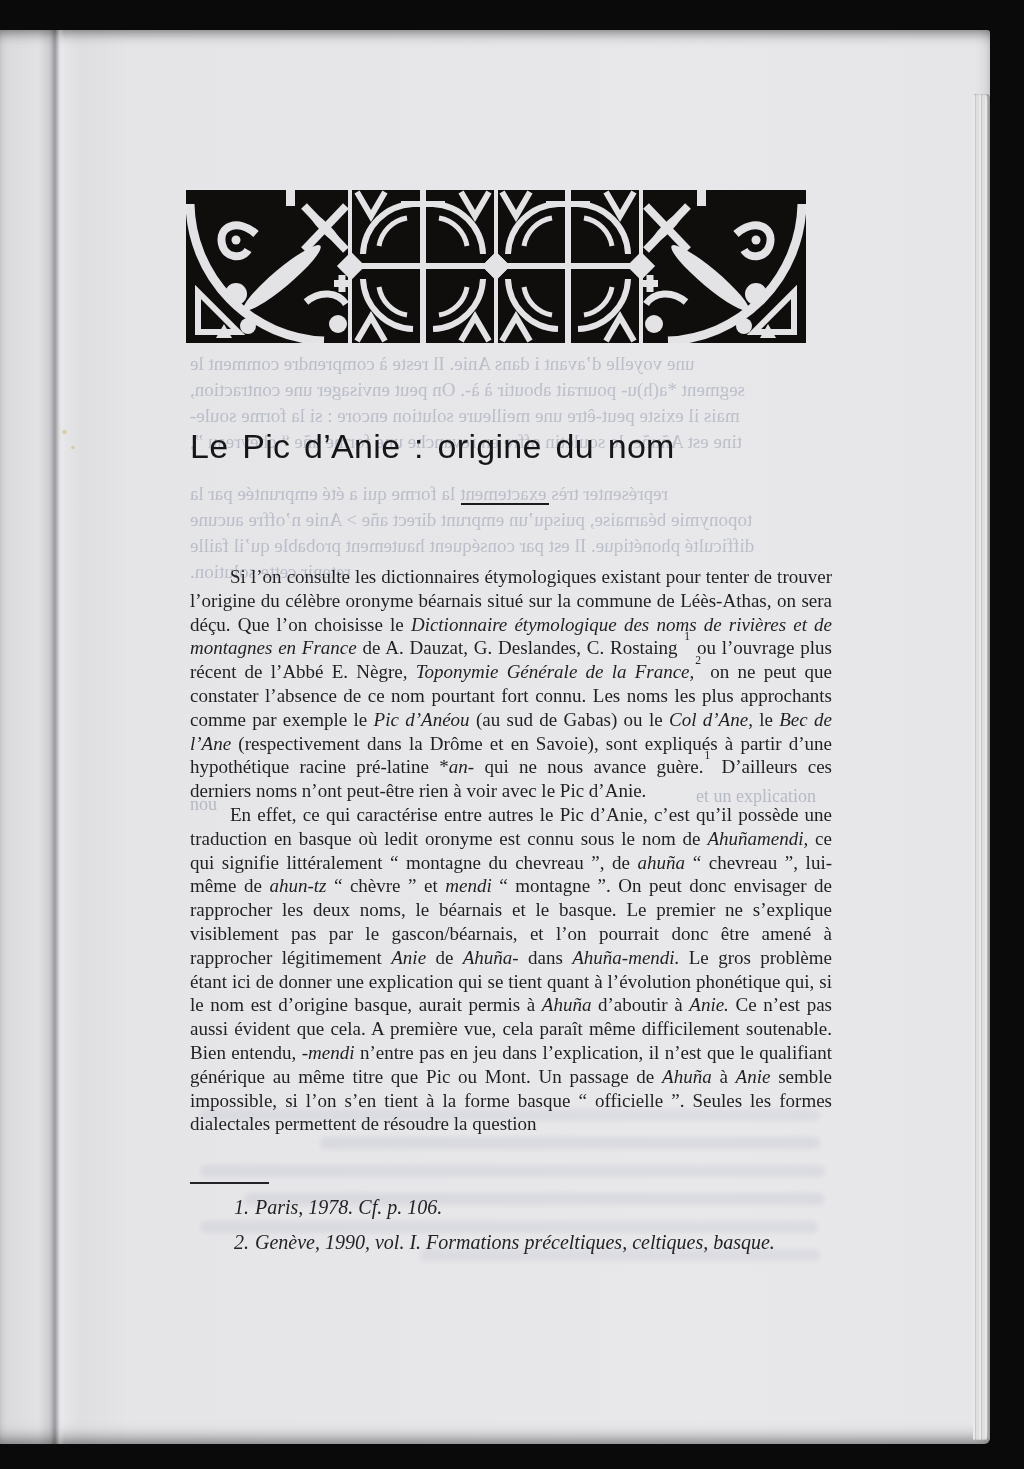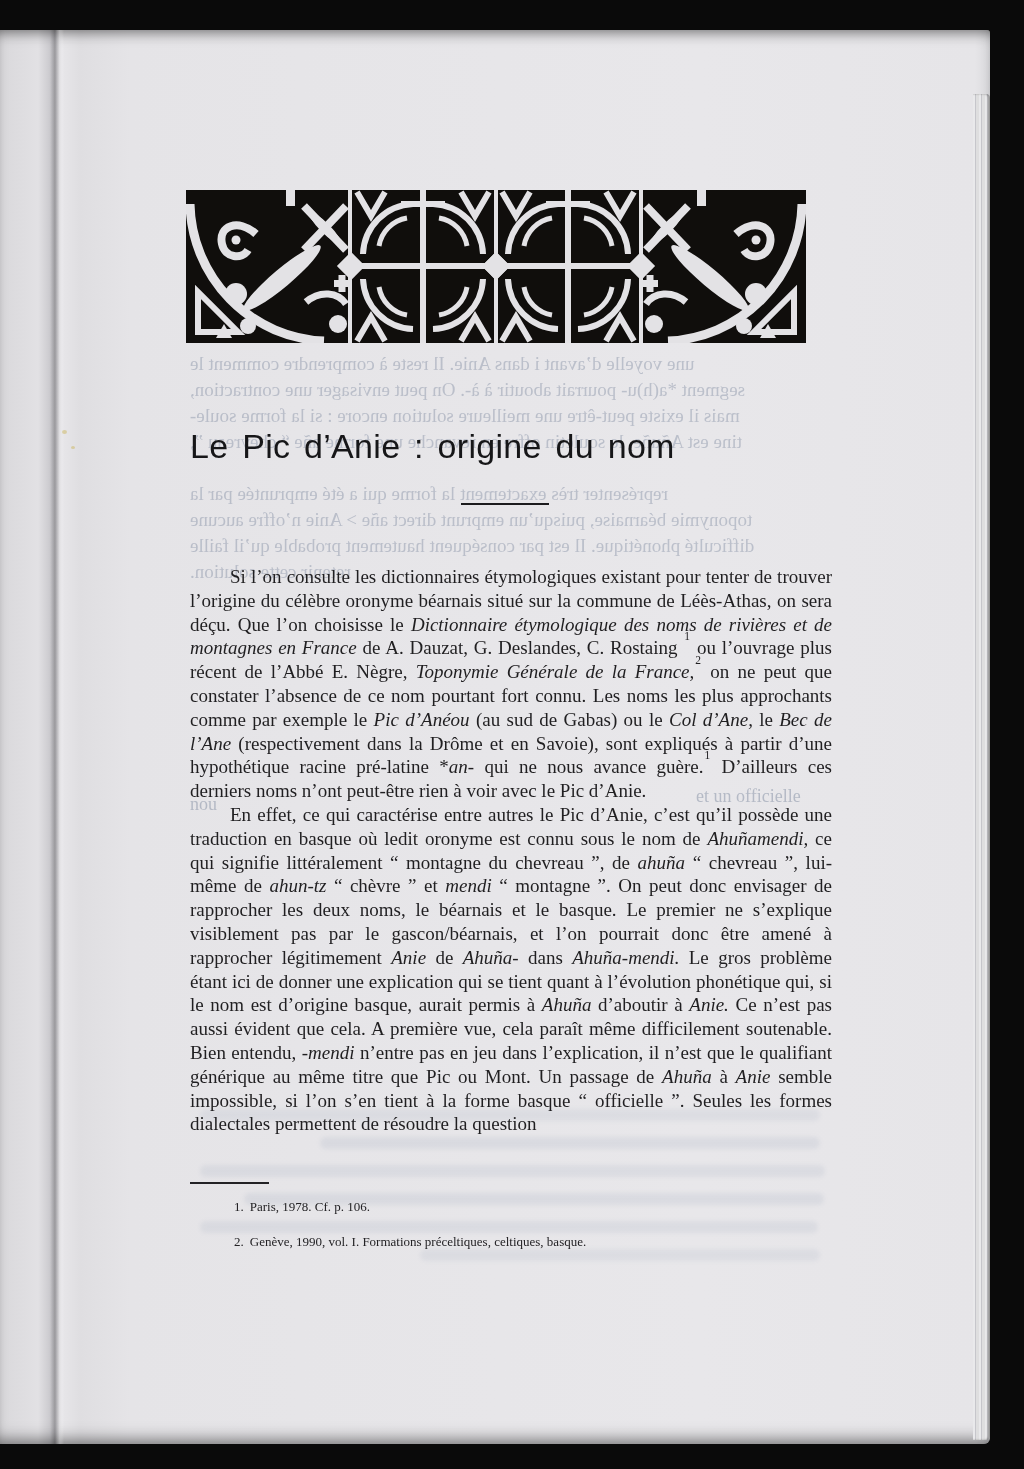--- a/index.html
+++ b/index.html
@@ -48,21 +48,21 @@
         font-size:34px;line-height:40px;color:#161618;
         letter-spacing:.3px;word-spacing:4px;}
   .title-rule{position:absolute;left:461px;top:473px;width:88px;height:2px;background:#1b1b1d;z-index:2;}
   .body-text{position:absolute;left:190px;top:535px;width:642px;z-index:2;
         font-size:19px;line-height:23.8px;color:#201f21;text-align:justify;}
   .body-text p{margin:0;text-indent:40px;}
   .body-text em{font-style:italic;}
   .body-text sup{font-size:11.5px;line-height:0;position:relative;top:-7px;margin:0 1px;}
   .footnotes{position:absolute;left:190px;top:1152px;width:642px;z-index:2;color:#232225;}
   .fn-rule{width:79px;height:2px;background:#232225;margin:0 0 12px 0;}
-  .fn{margin:0 0 13px 0;padding-left:44px;font-size:13px;line-height:22px;}
+  .fn{margin:0 0 13px 0;padding-left:44px;font-size:20px;line-height:22px;font-style:italic;}
   .fn .fn-num{margin-right:6px;}
 </style>
 </head>
 <body>
 
 <div class="scan">
   <div class="page">
 
     <div class="gutter-crease"></div>
     <div class="edge-right"></div>
@@ -73,21 +73,21 @@
         <div class="gline">une voyelle d’avant i dans Anie. Il reste à comprendre comment le</div>
         <div class="gline">segment *a(h)u- pourrait aboutir à à-. On peut envisager une contraction,</div>
         <div class="gline">mais il existe peut-être une meilleure solution encore : si la forme soule-</div>
         <div class="gline">tine est Añuñe, le souletin offre en revanche une forme añe “ chevreau ”,</div>
         <div class="gline">&nbsp;</div>
         <div class="gline">représenter très exactement la forme qui a été empruntée par la</div>
         <div class="gline">toponymie béarnaise, puisqu’un emprunt direct añe &gt; Anie n’offre aucune</div>
         <div class="gline">difficulté phonétique. Il est par conséquent hautement probable qu’il faille</div>
         <div class="gline">retenir cette solution.</div>
       </div>
-    <div class="ghost-frag frag1">et un officielle</div>
+    <div class="ghost-frag frag1">et un explication</div>
     <div class="ghost-frag frag2">nou</div>
     <div class="ghost-bars">
       <div class="gbar gb1"></div>
       <div class="gbar gb2"></div>
       <div class="gbar gb3"></div>
       <div class="gbar gb4"></div>
       <div class="gbar gb5"></div>
       <div class="gbar gb6"></div>
     </div>
 

